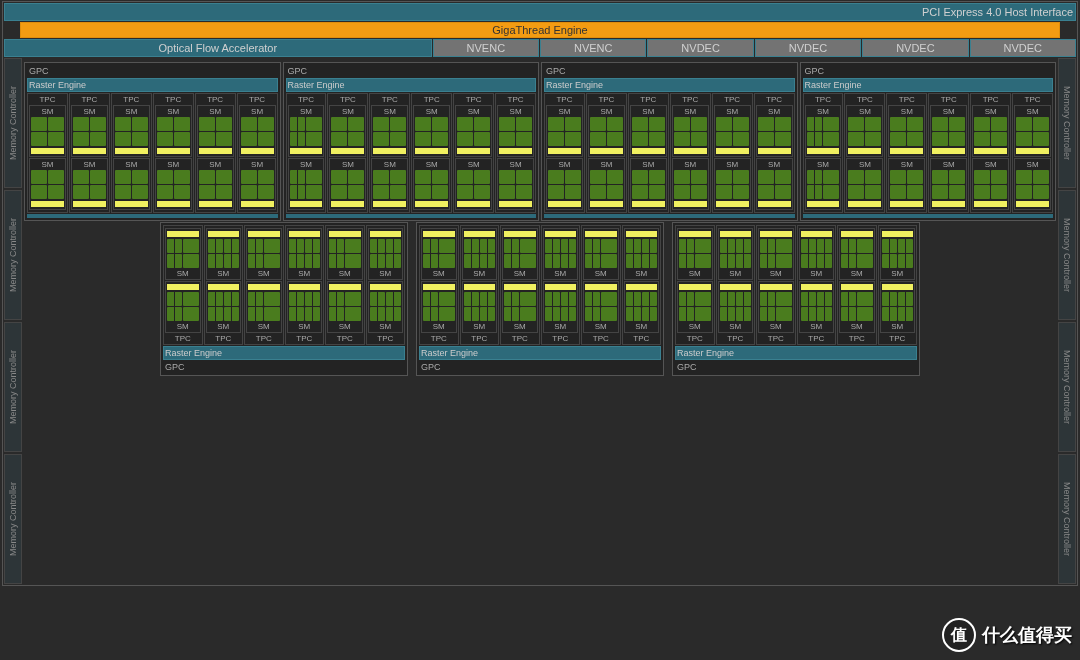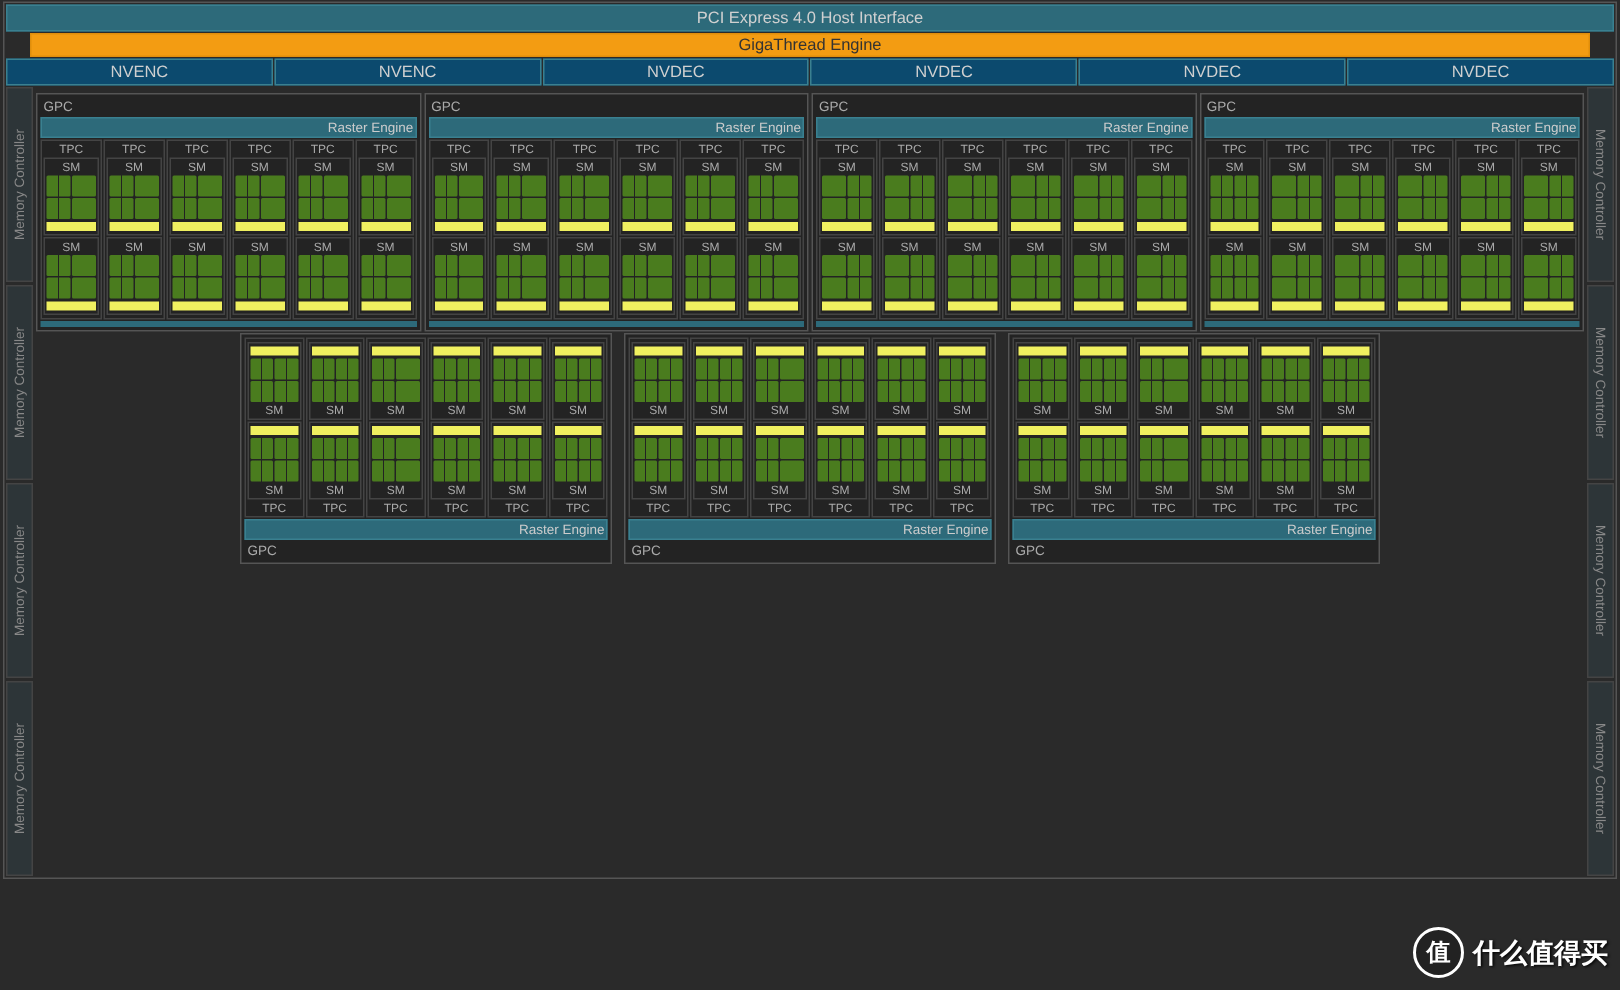--- a/index.html
+++ b/index.html
@@ -1,34 +1,34 @@
 <!DOCTYPE html>
 <html><head>
 <meta charset="utf-8">
 <style>
 *{box-sizing:border-box;margin:0;padding:0}
 body{background:#2a2a2a;font-family:Arial,sans-serif;width:1080px;height:660px;overflow:hidden;position:relative}
 .outer{border:1px solid #555;padding:1px;width:1076px;margin:1px auto}
-.pci{background:#2d6a7a;color:#d0d0d0;text-align:center;font-size:11px;padding:2px;border:1px solid #3a8090}
+.pci{background:#2d6a7a;color:#d0d0d0;text-align:right;font-size:11px;padding:2px;border:1px solid #3a8090}
 .giga{background:#f39c12;color:#333;text-align:center;font-size:11px;padding:1px;margin:1px 16px;border:1px solid #e08e0b}
 .engines{display:flex;gap:1px;margin-bottom:1px}
 .ofa{background:#2d6a7a;color:#d0d0d0;text-align:center;font-size:11px;padding:2px;flex:4.2;border:1px solid #3a8090}
-.enc{background:#0c4a6e;color:#d0d0d0;text-align:center;font-size:11px;padding:2px;flex:1;border:1px solid #3a8090}
+.enc{background:#737373;color:#d0d0d0;text-align:center;font-size:11px;padding:2px;flex:1;border:1px solid #3a8090}
 .mid{display:flex}
 .memcol{display:flex;flex-direction:column;gap:2px;width:18px}
 .memcol.right .mc{writing-mode:vertical-lr}
 .memcol.left .mc{writing-mode:vertical-lr;transform:rotate(180deg)}
 .mc{background:#2d3538;color:#888;text-align:center;font-size:9px;height:130px;border:1px solid #444;display:flex;align-items:center;justify-content:center}
 .canvas{flex:1;padding:4px 2px}
 .gpcrow{display:flex;gap:2px;margin-bottom:1px}
 .gpcrow.bot{justify-content:center;gap:8px;margin-top:1px}
 .gpc{border:1px solid #555;padding:2px;flex:1;background:#232323}
 .gpc.bot{flex:0 0 248px}
 .gpclabel{color:#aaa;font-size:9px;padding:1px 2px}
-.raster{background:#2d6a7a;color:#ccc;text-align:right;font-size:9px;padding:1px;margin:1px 0;border:1px solid #3a8090}
+.raster{background:#2d6a7a;color:#ccc;text-align:left;font-size:9px;padding:1px;margin:1px 0;border:1px solid #3a8090}
 .tpcrow{display:flex;gap:1px}
 .tpc{flex:1;border:1px solid #444;padding:1px}
 .tpclabel{color:#aaa;font-size:8px;text-align:center;padding:0}
 .sm{border:1px solid #444;margin:1px 0;padding:1px}
 .smlabel{color:#aaa;font-size:8px;text-align:center}
 .cores{display:flex;flex-wrap:wrap;gap:1px;padding:1px 0}
 .core{flex:1 1 45%;height:14px;background:linear-gradient(90deg,#4a7c1e 0%,#4a7c1e 48%,#222 48%,#222 52%,#4a7c1e 52%,#4a7c1e 100%);border-radius:1px}
 .yellow{height:6px;background:#f0f060;margin:1px 0}
 .bottombar{height:4px;background:#2d6a7a;margin-top:1px}
 .l2{background:#7ab8d9;color:#333;font-size:22px;display:flex;align-items:center;justify-content:center;height:132px;margin:6px 0}
@@ -36,20 +36,21 @@
 .wm-badge{width:34px;height:34px;border-radius:50%;background:#222;border:2px solid #fff;color:#fff;font-size:16px;display:flex;align-items:center;justify-content:center;font-weight:bold}
 .wm-text{color:#fff;font-size:18px;font-weight:bold;text-shadow:1px 1px 2px #000}
 </style>
 </head>
 <body>
 
 <div class="outer">
   <div class="pci">PCI Express 4.0 Host Interface</div>
   <div class="giga">GigaThread Engine</div>
   <div class="engines">
+    <div class="ofa">Optical Flow Accelerator</div>
     <div class="enc">NVENC</div>
     <div class="enc">NVENC</div>
     <div class="enc">NVDEC</div>
     <div class="enc">NVDEC</div>
     <div class="enc">NVDEC</div>
     <div class="enc">NVDEC</div>
   </div>
   <div class="mid">
     <div class="memcol left">
       <div class="mc">Memory Controller</div>

